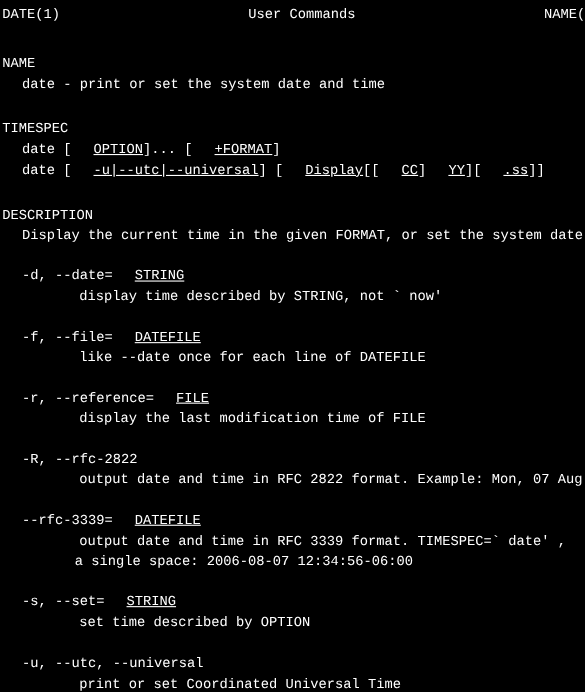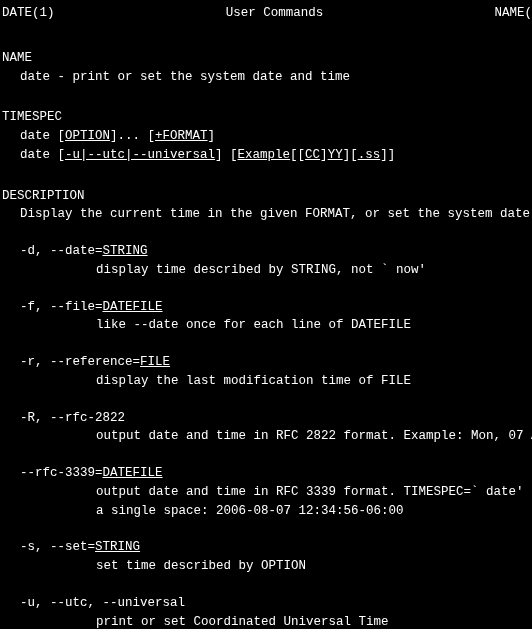--- a/index.html
+++ b/index.html
@@ -13,23 +13,23 @@
     height: 629px;
     overflow: hidden;
     white-space: nowrap;
   }
   .header { display: flex; padding: 4px 0; }
   .h-left { flex: 0 0 auto; padding-left: 2px; }
   .h-center { flex: 1 1 auto; text-align: center; }
   .h-right { flex: 0 0 auto; padding-right: 0; }
   .section-title { padding-left: 2px; margin-top: 12px; }
   .indent1 { padding-left: 20px; }
-  .indent2 { padding-left: 96px; }
-  .indent2b { padding-left: 96px; }
-  .u { text-decoration: underline; }
+  .indent2 { padding-left: 72px; }
+  .indent2b { padding-left: 68px; }
+  .u { text-decoration: underline; margin-left: 20px; }
   .blank { height: 18px; }
   .blank-sm { height: 10px; }
 </style>
 </head>
 <body>
 
 <div class="header">
   <div class="h-left">DATE(1)</div>
   <div class="h-center">User Commands</div>
   <div class="h-right">NAME(</div>
@@ -37,21 +37,21 @@
 
 <div class="blank-sm"></div>
 
 <div class="section-title">NAME</div>
 <div class="indent1">date - print or set the system date and time</div>
 
 <div class="blank-sm"></div>
 
 <div class="section-title">TIMESPEC</div>
 <div class="indent1"><span>date [</span><span class="u">OPTION</span><span>]... [</span><span class="u">+FORMAT</span><span>]</span></div>
-<div class="indent1"><span>date [</span><span class="u">-u|--utc|--universal</span><span>] [</span><span class="u">Example</span><span>[[</span><span class="u">CC</span><span>]</span><span class="u">YY</span><span>][</span><span class="u">.ss</span><span>]]</span></div>
+<div class="indent1"><span>date [</span><span class="u">-u|--utc|--universal</span><span>] [</span><span class="u">Display</span><span>[[</span><span class="u">CC</span><span>]</span><span class="u">YY</span><span>][</span><span class="u">.ss</span><span>]]</span></div>
 
 <div class="blank-sm"></div>
 
 <div class="section-title">DESCRIPTION</div>
 <div class="indent1">Display the current time in the given FORMAT, or set the system date.</div>
 
 <div class="blank"></div>
 <div class="indent1"><span>-d, --date=</span><span class="u">STRING</span></div>
 <div class="indent2">display time described by STRING, not ` now'</div>
 

